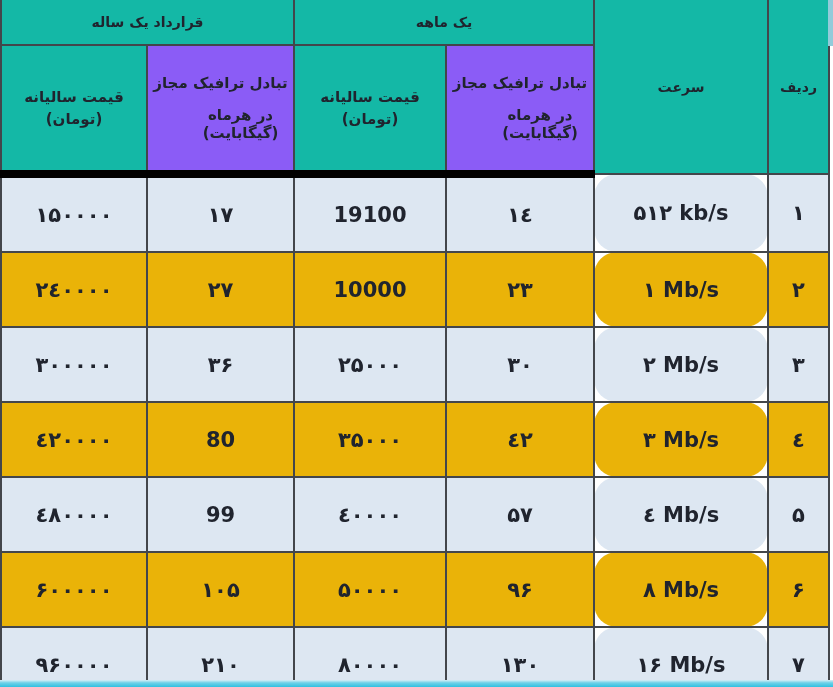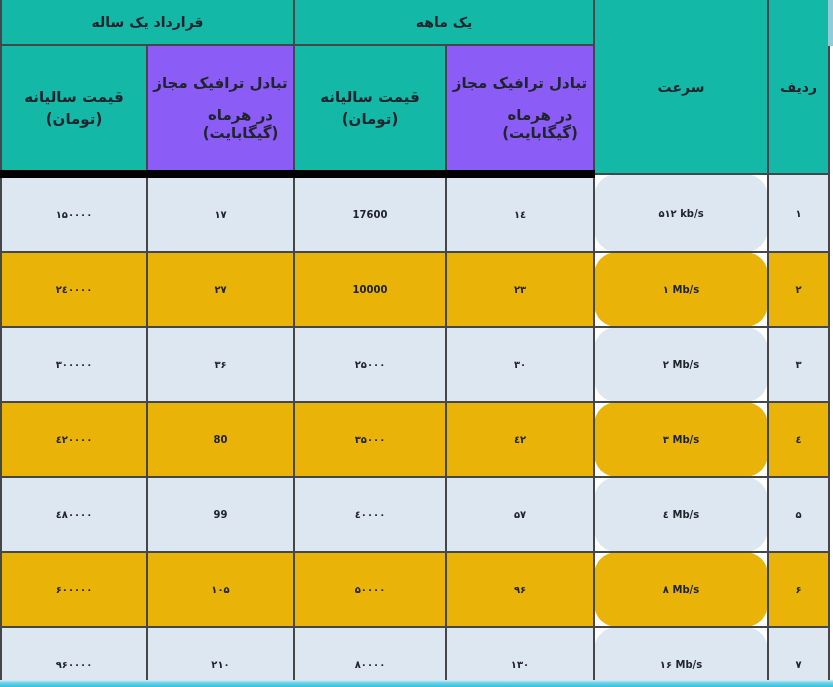--- a/index.html
+++ b/index.html
@@ -23,21 +23,21 @@
   th, td {
     border:2px solid #43464b;
     text-align:center;
     vertical-align:middle;
     color:#20242e;
     font-weight:bold;
     padding:0;
   }
   thead tr.group-row th { border-top:none; height:44px; font-size:14px; }
   thead tr.sub-row th { height:124px; font-size:15px; border-bottom:8px solid #000000; }
-  tbody td { height:73px; font-size:10px; }
+  tbody td { height:73px; font-size:21px; }
   .teal   { background:#14b8a6; }
   .yellow { background:#8b5cf6; }
   tbody tr.stripe-odd  td { background:#dde7f2; }
   tbody tr.stripe-even td { background:#eab308; }
   .head-line2 { margin-top:4px; }
   .yellow .head-line2 { margin-top:14px;margin-left:40px; }
   .cell-ltr { direction:ltr; unicode-bidi:isolate;border-radius:23px; }
   .gutter-top-patch {
     position:absolute; top:0; right:0;
     width:5px; height:46px;
@@ -87,21 +87,21 @@
           <div>قیمت سالیانه</div>
           <div class="head-line2">(تومان)</div>
         </th>
       </tr>
     </thead>
     <tbody>
       <tr class="stripe-odd">
         <td>۱</td>
         <td class="cell-ltr">۵۱۲ kb/s</td>
         <td>۱٤</td>
-        <td>17600</td>
+        <td>19100</td>
         <td>۱۷</td>
         <td>۱۵۰۰۰۰</td>
       </tr>
       <tr class="stripe-even">
         <td>۲</td>
         <td class="cell-ltr">۱ Mb/s</td>
         <td>۲۳</td>
         <td>10000</td>
         <td>۲۷</td>
         <td>۲٤۰۰۰۰</td>

